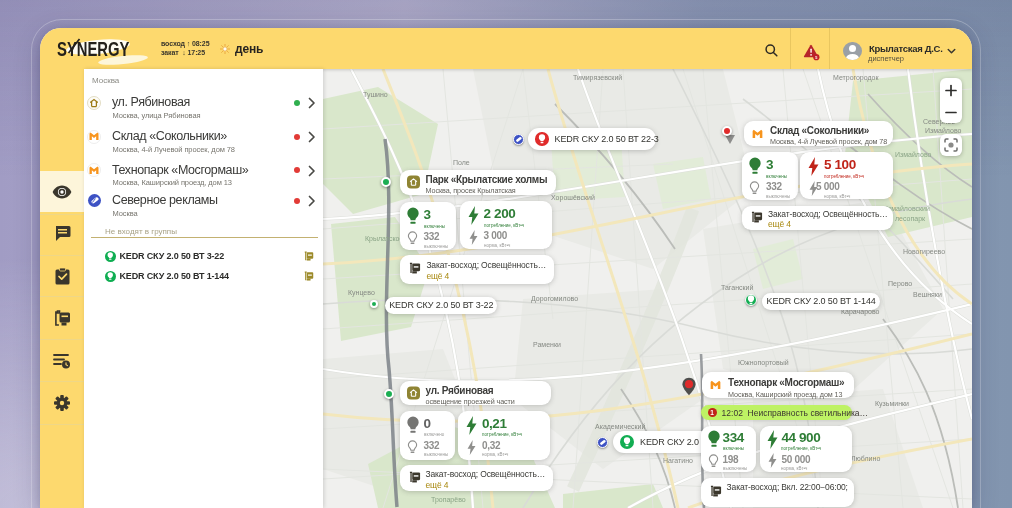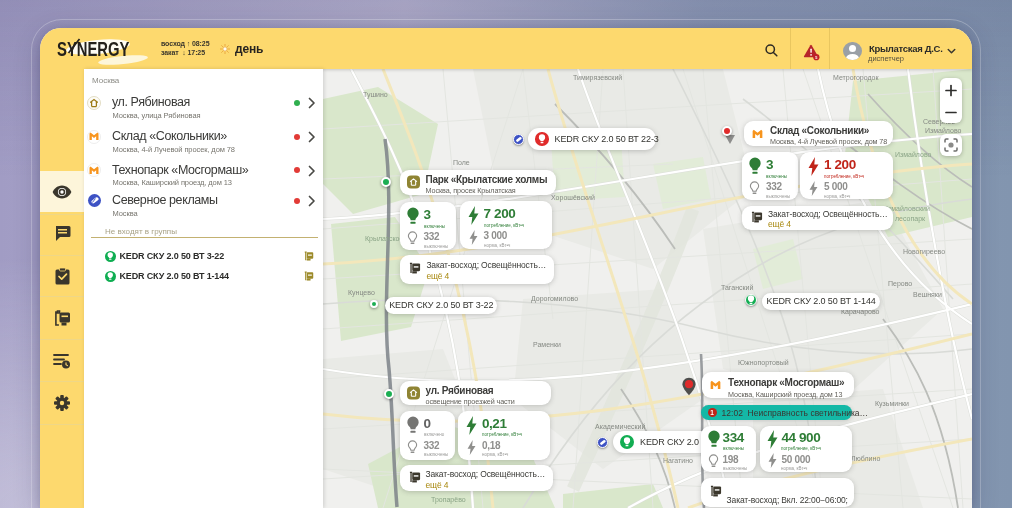--- a/index.html
+++ b/index.html
@@ -53,21 +53,21 @@
 .snum2{position:absolute;left:17px;top:0px;font-size:10px;font-weight:700;color:#8f8f8d;letter-spacing:-.3px;white-space:nowrap}
 .slab{position:absolute;left:17px;font-size:5px;transform:scale(.9);transform-origin:0 0;white-space:nowrap;letter-spacing:0}
 .bt{position:absolute;left:26px;font-size:8.5px;font-weight:400;color:#3a3a36;white-space:nowrap;letter-spacing:-.15px}
 .more{color:#a8880e}
 .pill{position:absolute;background:#fff;border-radius:999px;box-shadow:0 1px 5px rgba(60,60,60,.28);display:flex;align-items:center}
 .ptxt{font-size:9px;font-weight:400;color:#33332f;letter-spacing:-.1px;white-space:nowrap}
 .mk{position:absolute;border-radius:50%;border:2.5px solid #fff;box-shadow:0 1px 3px rgba(0,0,0,.4)}
 .mks{position:absolute;border-radius:50%;display:flex;align-items:center;justify-content:center;box-shadow:0 1px 2px rgba(0,0,0,.35)}
 .zbox{position:absolute;left:617px;top:9px;width:22px;height:45px;background:#fff;border-radius:6px;box-shadow:0 1px 4px rgba(0,0,0,.25)}
 .locbox{position:absolute;left:617px;top:65px;width:22px;height:22px;background:#fff;border-radius:6px;box-shadow:0 1px 4px rgba(0,0,0,.25);display:flex;align-items:center;justify-content:center}
-.alertpill{position:absolute;background:#14b8a6;border-radius:8px;box-shadow:0 1px 4px rgba(60,60,60,.2)}
+.alertpill{position:absolute;background:#bef264;border-radius:8px;box-shadow:0 1px 4px rgba(60,60,60,.2)}
 </style></head>
 <body>
 <div class="ring"></div>
 <div class="win">
 
   <div class="map" id="map">
   <svg width="649" height="439" viewBox="0 0 649 439" style="position:absolute;left:0;top:0">
     <rect width="649" height="439" fill="#f0f0ee"></rect>
     <g fill="#e9eae6">
       <polygon points="150,0 400,0 430,120 330,200 180,150"></polygon>
@@ -284,21 +284,21 @@
             <path d="M7 1.2 a5.4 5.4 0 0 1 5.4 5.4 c0 2.2 -1.4 3.6 -2.4 4.7 -0.6 0.7 -0.9 1.4 -0.9 2.1 h-4.2 c0 -0.7 -0.3 -1.4 -0.9 -2.1 C3 10.2 1.6 8.8 1.6 6.6 A5.4 5.4 0 0 1 7 1.2 Z" fill="none" stroke="#8f8f8d" stroke-width="1.5"></path>
             <rect x="4.4" y="15.2" width="5.2" height="1.8" rx="0.9" fill="#8f8f8d"></rect>
           </svg>
       <div class="snum2" style="left:24px;top:29px">332</div>
       <div class="slab" style="color:#9a9a98;left:24px;top:40.5px">выключены</div>
     </div>
     <div class="card" style="left:136.6px;top:132.2px;width:92px;height:48px">
       <svg style="position:absolute;left:8px;top:5px" width="11" height="19" viewBox="0 0 10 19">
             <polygon points="6.5,0 0,11 3.8,11 2.8,19 10,7.5 5.8,7.5" fill="#2e7d36"></polygon>
           </svg>
-      <div class="snum" style="color:#2e7d36;left:24px;top:5px">7 200</div>
+      <div class="snum" style="color:#2e7d36;left:24px;top:5px">2 200</div>
       <div class="slab" style="color:#2e7d36;left:24px;top:20.5px">потребление, кВт•ч</div>
       <svg style="position:absolute;left:9px;top:29px" width="9" height="15" viewBox="0 0 10 19">
             <polygon points="6.5,0 0,11 3.8,11 2.8,19 10,7.5 5.8,7.5" fill="#8f8f8d"></polygon>
           </svg>
       <div class="snum2" style="left:24px;top:29px">3 000</div>
       <div class="slab" style="color:#9a9a98;left:24px;top:40.5px">норма, кВт•ч</div>
     </div>
     <div class="card" style="left:77.4px;top:186.2px;width:153.6px;height:28.8px">
       <svg style="position:absolute;left:9px;top:7px" width="12" height="12" viewBox="0 0 13 13">
             <g fill="#3b372c">
@@ -332,26 +332,26 @@
             <path d="M7 1.2 a5.4 5.4 0 0 1 5.4 5.4 c0 2.2 -1.4 3.6 -2.4 4.7 -0.6 0.7 -0.9 1.4 -0.9 2.1 h-4.2 c0 -0.7 -0.3 -1.4 -0.9 -2.1 C3 10.2 1.6 8.8 1.6 6.6 A5.4 5.4 0 0 1 7 1.2 Z" fill="none" stroke="#8f8f8d" stroke-width="1.5"></path>
             <rect x="4.4" y="15.2" width="5.2" height="1.8" rx="0.9" fill="#8f8f8d"></rect>
           </svg>
       <div class="snum2" style="left:24px;top:29px">332</div>
       <div class="slab" style="color:#9a9a98;left:24px;top:40.5px">выключены</div>
     </div>
     <div class="card" style="left:477px;top:83px;width:93px;height:47px">
       <svg style="position:absolute;left:8px;top:5px" width="11" height="19" viewBox="0 0 10 19">
             <polygon points="6.5,0 0,11 3.8,11 2.8,19 10,7.5 5.8,7.5" fill="#c02419"></polygon>
           </svg>
-      <div class="snum" style="color:#c02419;left:24px;top:5px">1 200</div>
+      <div class="snum" style="color:#c02419;left:24px;top:5px">5 100</div>
       <div class="slab" style="color:#c02419;left:24px;top:20.5px">потребление, кВт•ч</div>
       <svg style="position:absolute;left:9px;top:29px" width="9" height="15" viewBox="0 0 10 19">
             <polygon points="6.5,0 0,11 3.8,11 2.8,19 10,7.5 5.8,7.5" fill="#8f8f8d"></polygon>
           </svg>
-      <div class="snum2" style="left:24px;top:29px">5 000</div>
+      <div class="snum2" style="left:16px;top:29px">5 000</div>
       <div class="slab" style="color:#9a9a98;left:24px;top:40.5px">норма, кВт•ч</div>
     </div>
     <div class="card" style="left:419px;top:137px;width:151px;height:24.3px">
       <svg style="position:absolute;left:9px;top:5px" width="12" height="12" viewBox="0 0 13 13">
             <g fill="#3b372c">
               <rect x="3.5" y="1.5" width="8.5" height="8.5" rx="1.2"></rect>
               <rect x="3.5" y="10" width="5" height="2.4"></rect>
             </g>
             <rect x="5.2" y="4.6" width="5" height="1.5" fill="#fff"></rect>
             <path d="M1 1.5 h2.5 M2.2 1.5 v10.5" stroke="#3b372c" stroke-width="1.4" fill="none"></path>
@@ -385,21 +385,21 @@
     </div>
     <div class="card" style="left:134.9px;top:341.8px;width:92.5px;height:49px">
       <svg style="position:absolute;left:8px;top:5px" width="11" height="19" viewBox="0 0 10 19">
             <polygon points="6.5,0 0,11 3.8,11 2.8,19 10,7.5 5.8,7.5" fill="#2e7d36"></polygon>
           </svg>
       <div class="snum" style="color:#2e7d36;left:24px;top:5px">0,21</div>
       <div class="slab" style="color:#2e7d36;left:24px;top:20.5px">потребление, кВт•ч</div>
       <svg style="position:absolute;left:9px;top:29px" width="9" height="15" viewBox="0 0 10 19">
             <polygon points="6.5,0 0,11 3.8,11 2.8,19 10,7.5 5.8,7.5" fill="#8f8f8d"></polygon>
           </svg>
-      <div class="snum2" style="left:24px;top:29px">0,18</div>
+      <div class="snum2" style="left:24px;top:29px">0,32</div>
       <div class="slab" style="color:#9a9a98;left:24px;top:40.5px">норма, кВт•ч</div>
     </div>
     <div class="card" style="left:76.5px;top:396.1px;width:153.6px;height:26px">
       <svg style="position:absolute;left:9px;top:6px" width="12" height="12" viewBox="0 0 13 13">
             <g fill="#3b372c">
               <rect x="3.5" y="1.5" width="8.5" height="8.5" rx="1.2"></rect>
               <rect x="3.5" y="10" width="5" height="2.4"></rect>
             </g>
             <rect x="5.2" y="4.6" width="5" height="1.5" fill="#fff"></rect>
             <path d="M1 1.5 h2.5 M2.2 1.5 v10.5" stroke="#3b372c" stroke-width="1.4" fill="none"></path>
@@ -451,21 +451,21 @@
     </div>
     <div class="card" style="left:377.6px;top:409.1px;width:153.1px;height:29.1px">
       <svg style="position:absolute;left:9px;top:7px" width="12" height="12" viewBox="0 0 13 13">
             <g fill="#3b372c">
               <rect x="3.5" y="1.5" width="8.5" height="8.5" rx="1.2"></rect>
               <rect x="3.5" y="10" width="5" height="2.4"></rect>
             </g>
             <rect x="5.2" y="4.6" width="5" height="1.5" fill="#fff"></rect>
             <path d="M1 1.5 h2.5 M2.2 1.5 v10.5" stroke="#3b372c" stroke-width="1.4" fill="none"></path>
           </svg>
-      <div class="bt" style="top:17px">Закат-восход; Вкл. 22:00−06:00;</div>
+      <div class="bt" style="top:4px">Закат-восход; Вкл. 22:00−06:00;</div>
       <div class="bt" style="top:28px">Движение; Освещённость… <span class="more">ещё 4</span></div>
     </div>
   </div>
   </div>
 
   <div class="topbar">
     <div class="swoosh"></div>
       <div class="swoosh2"></div>
     <div class="logo">SYNERGY</div>
     <svg style="position:absolute;left:26px;top:9px;z-index:3" width="16" height="18" viewBox="0 0 16 18">

